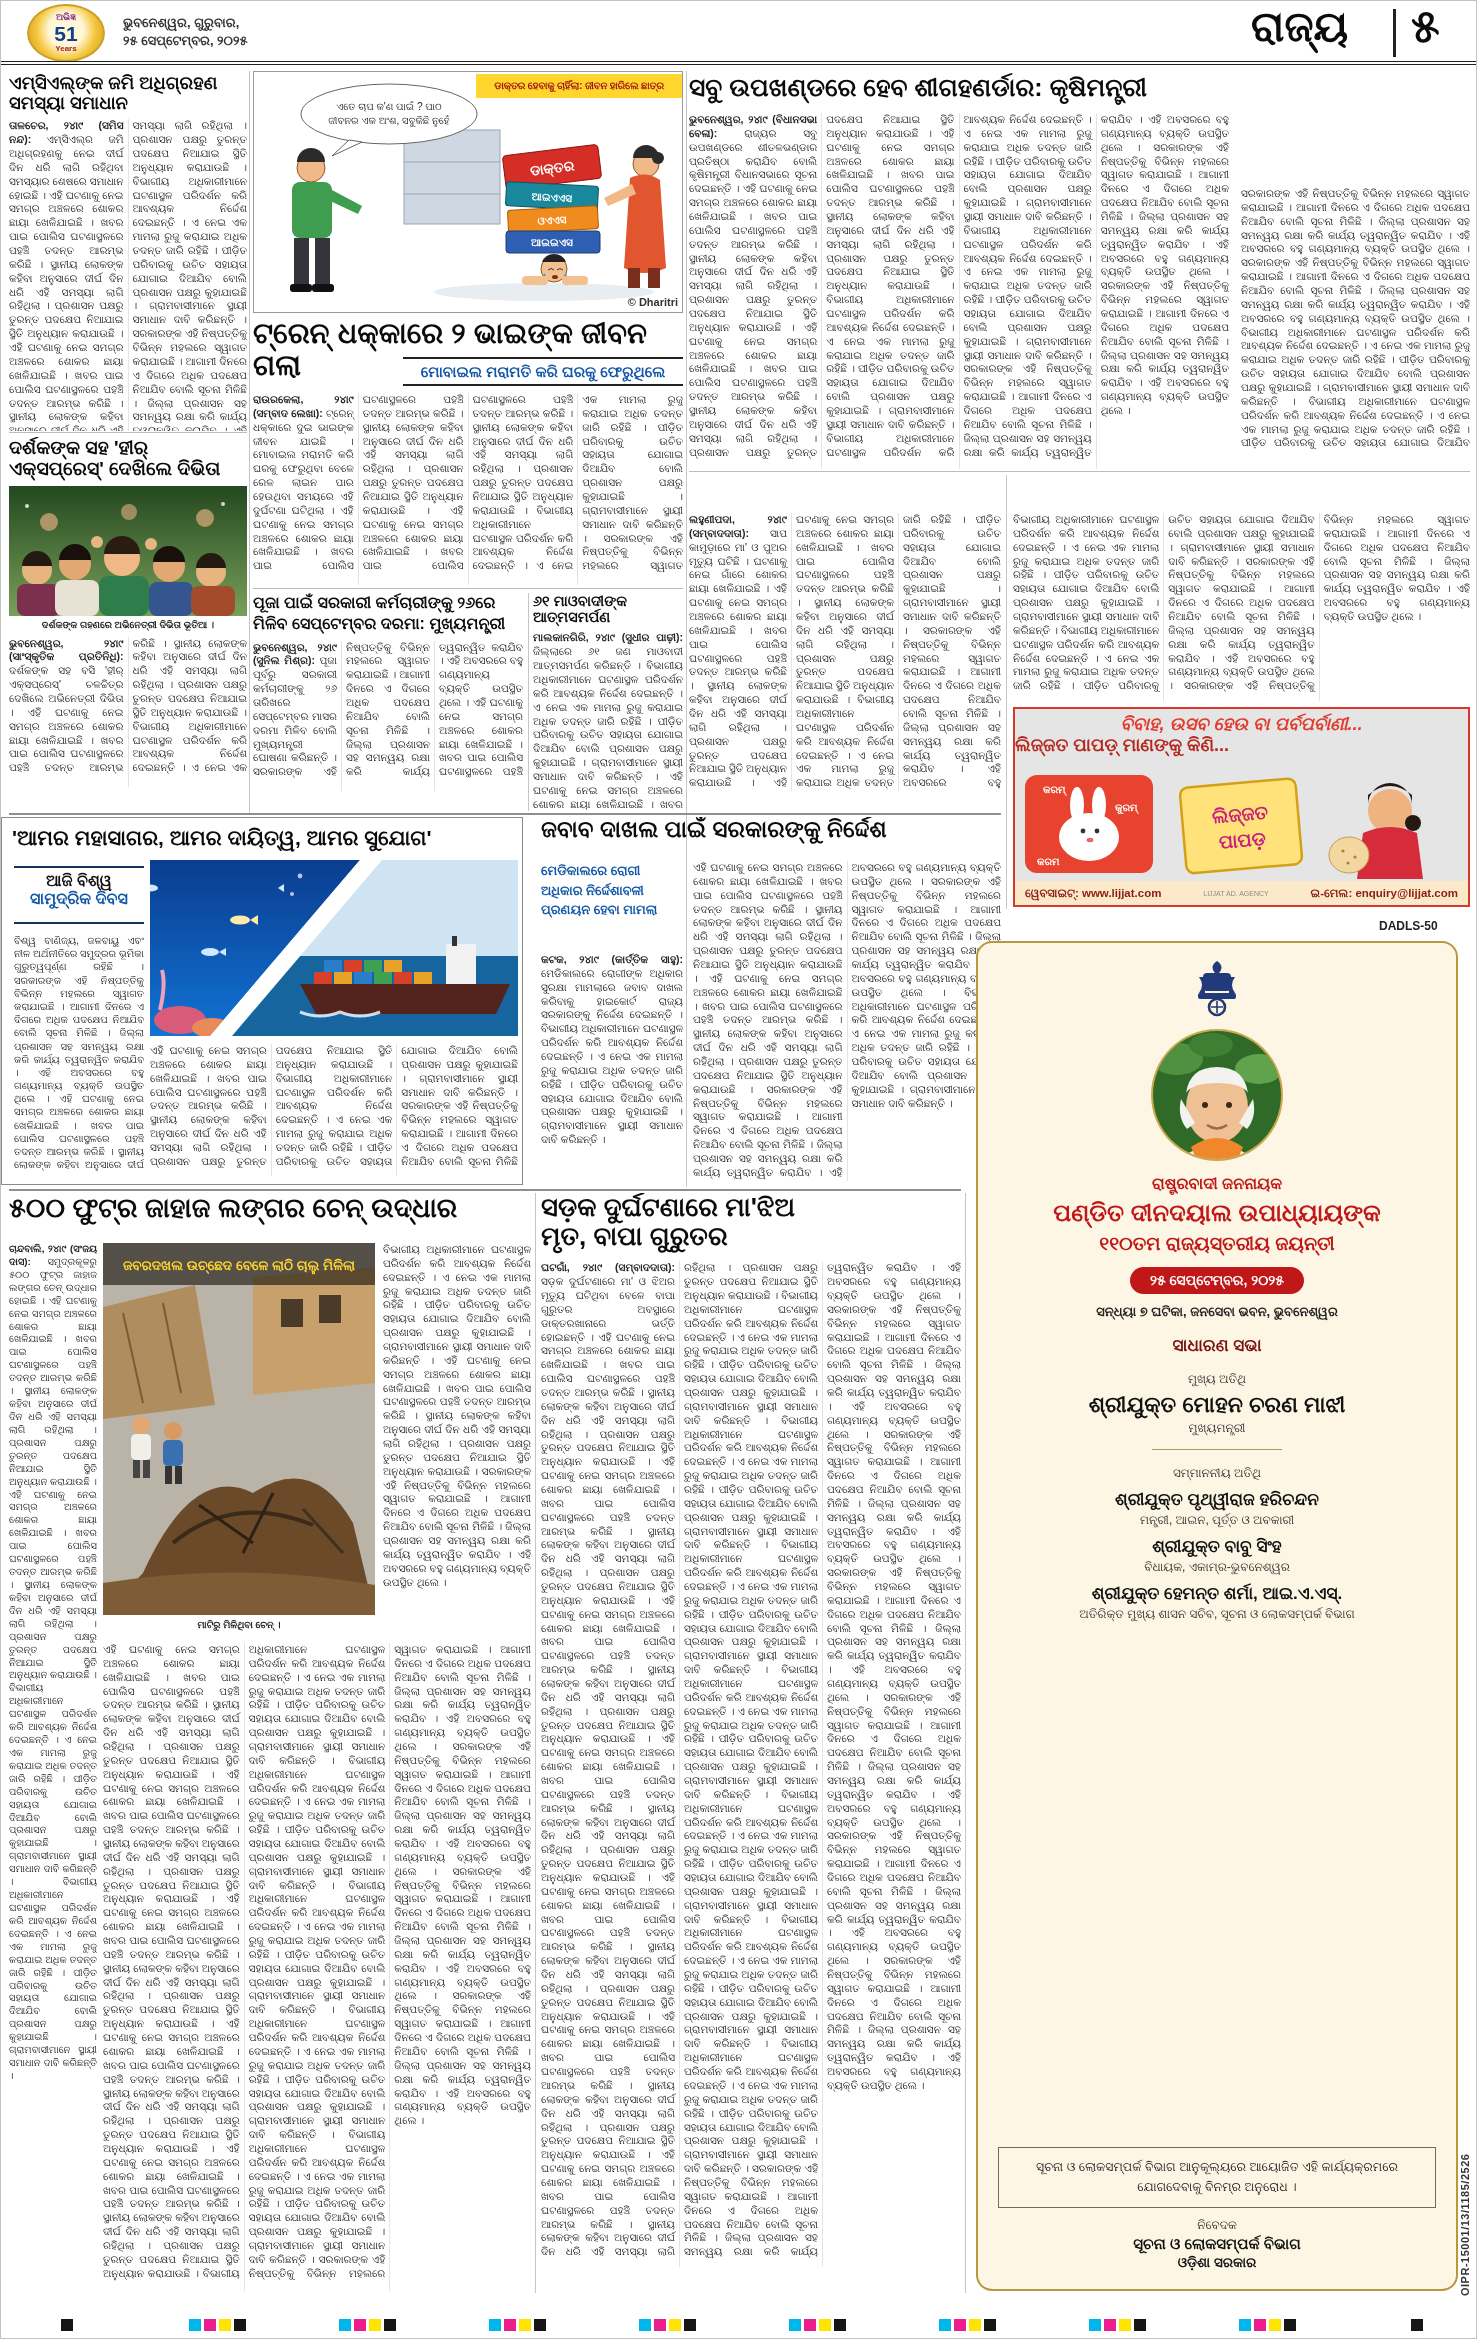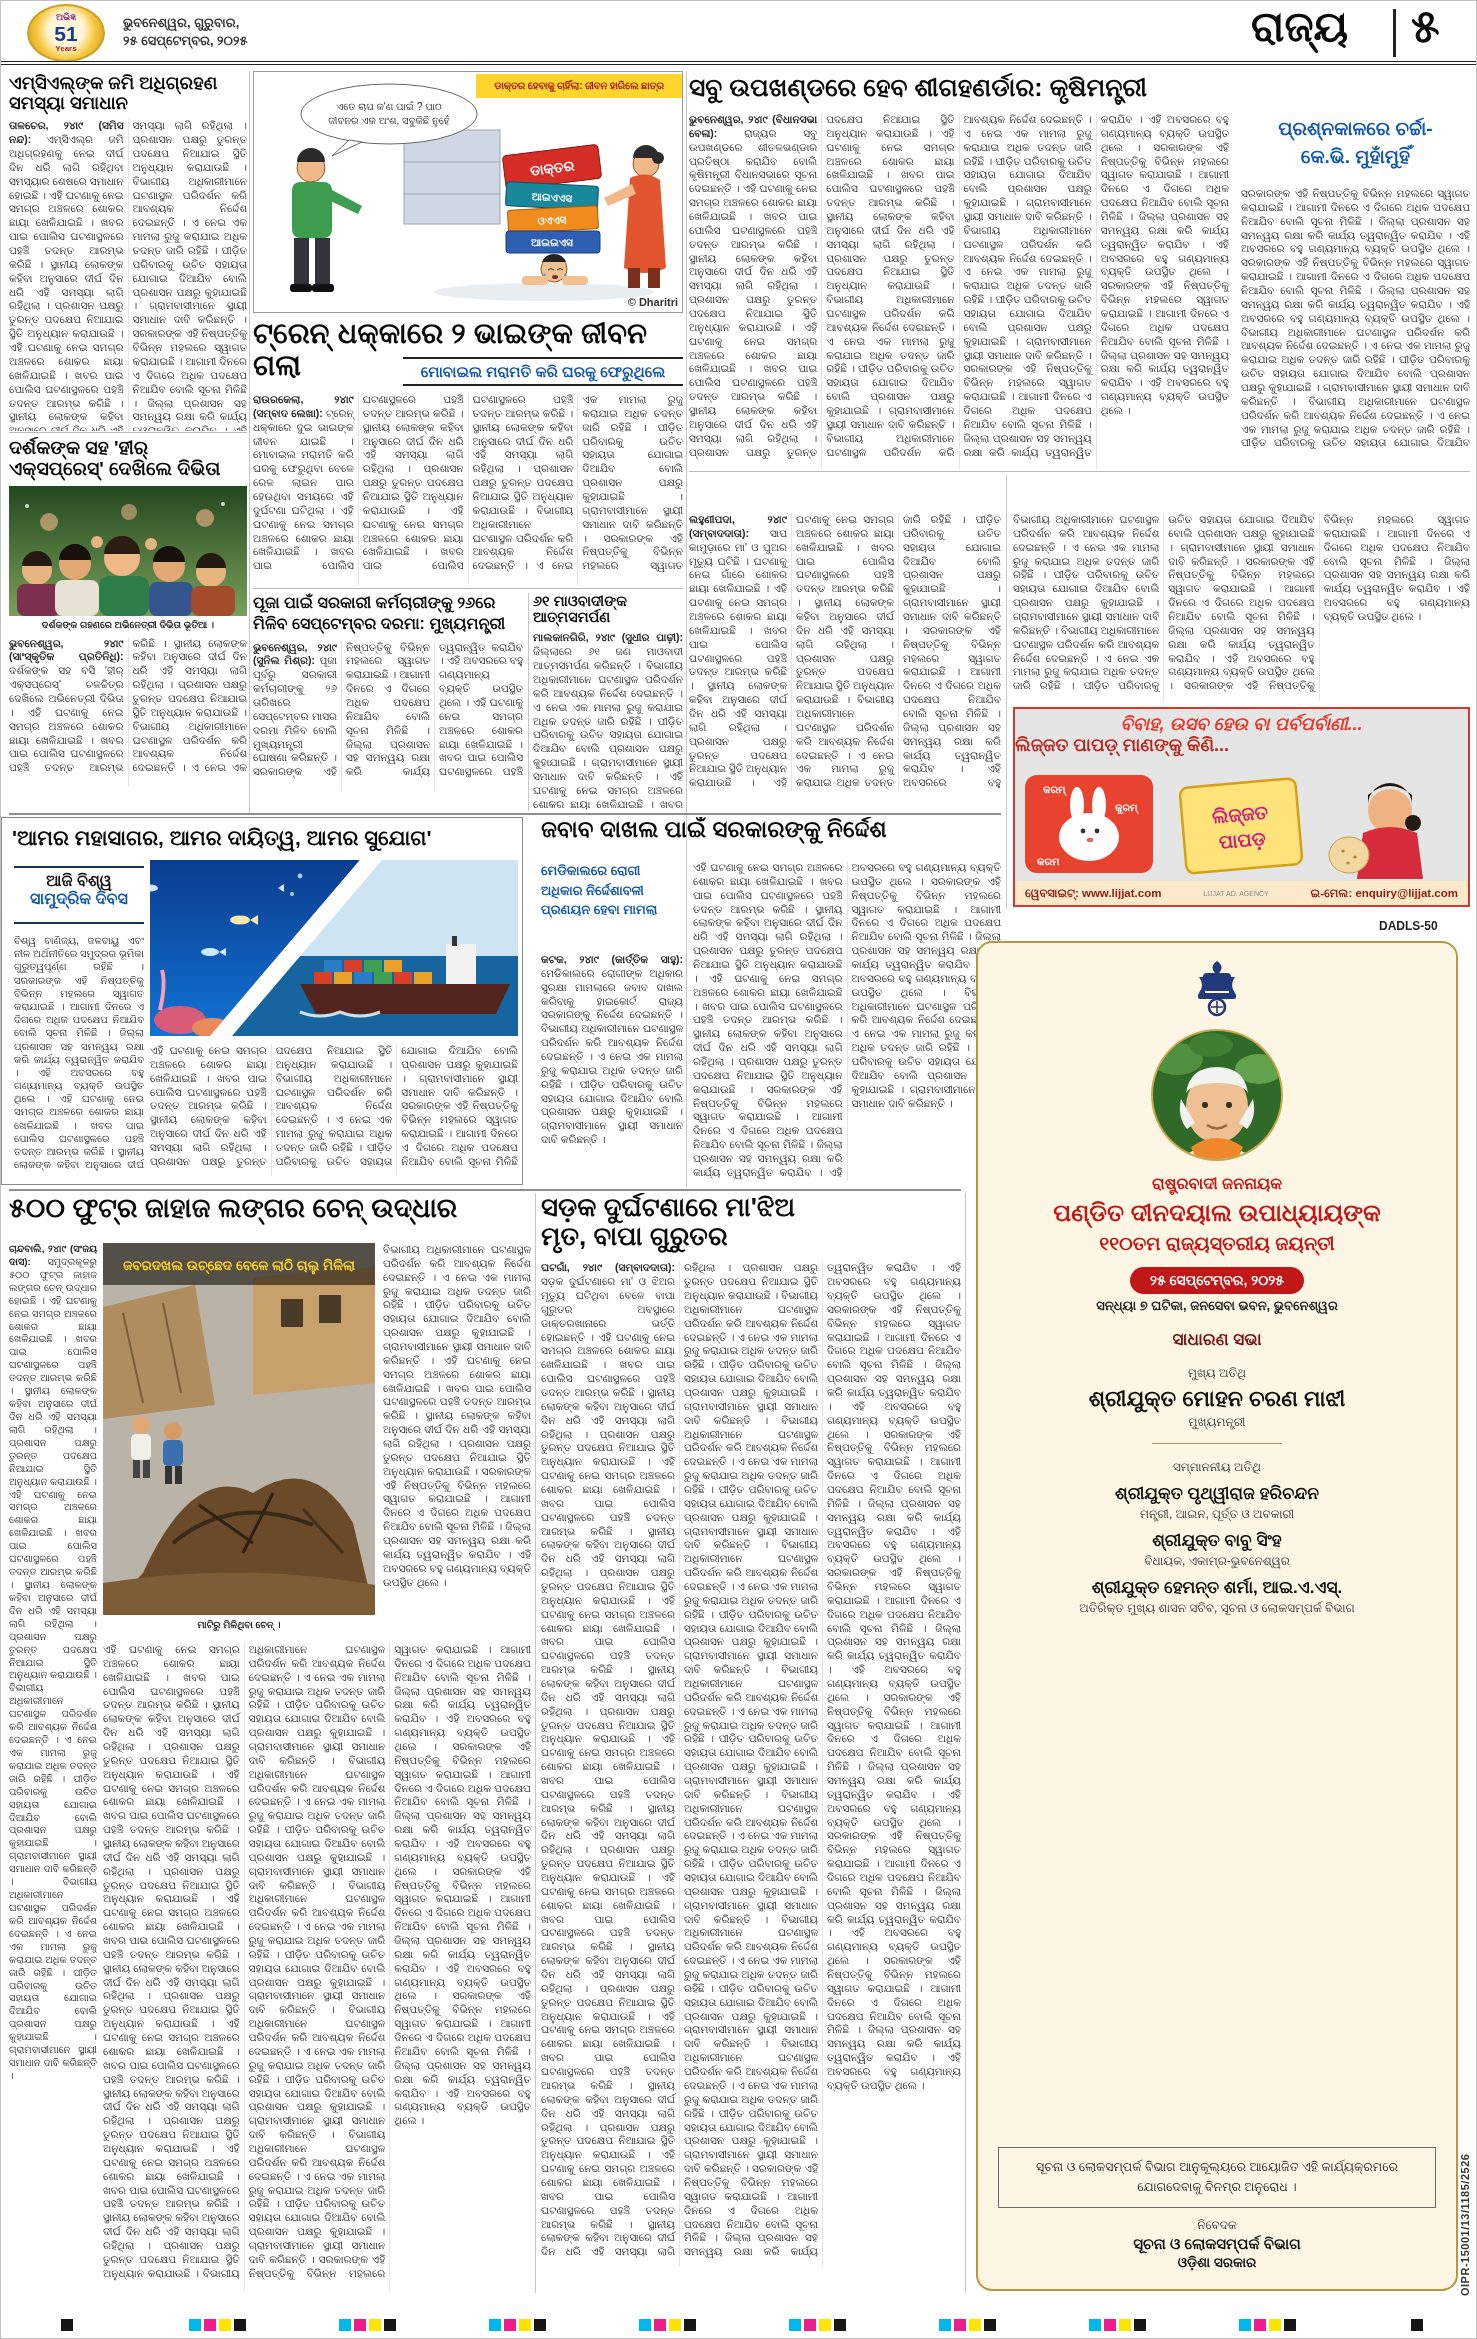--- a/index.html
+++ b/index.html
@@ -40,21 +40,21 @@
 .lij-l2{color:#b5271d;font-weight:bold;font-size:18px;text-align:left}
 .lij-bar{position:absolute;left:0;bottom:0;width:100%;height:24px;background:#fbe9c9;display:flex;justify-content:space-between;align-items:center;padding:0 10px;font-size:11.5px;font-weight:bold;color:#8c1d12}
 .lij-agency{font-size:7px;color:#8a8a8a;font-weight:normal}
 
 .gov{left:975px;top:940px;width:482px;height:1350px;background:#fdf6e4;border:2px solid #b9973f;border-radius:16px;
   display:flex;flex-direction:column;align-items:center;text-align:center;padding:14px 20px;overflow:hidden}
 .gov .red1{color:#c01818;font-size:16px;font-weight:bold;margin-top:14px}
 .gov .red2{color:#c01818;font-size:24px;font-weight:bold;margin-top:6px}
 .gov .red3{color:#c01818;font-size:19px;font-weight:bold;margin-top:6px}
 .gov .pill{background:#c01818;color:#fff;font-size:14px;font-weight:bold;padding:5px 20px;border-radius:15px;margin-top:12px}
-.gov .venue{font-size:13px;font-weight:bold;color:#222;margin-top:4px}
+.gov .venue{font-size:13px;font-weight:bold;color:#222;margin-top:10px}
 .gov .meet{color:#7a1212;font-size:17px;font-weight:bold;margin-top:16px}
 .gov .lbl{font-size:12px;color:#333;margin-top:16px}
 .gov .name-xl{font-size:22px;font-weight:bold;color:#111;margin-top:6px}
 .gov .name-l{font-size:17px;font-weight:bold;color:#111;margin-top:10px}
 .gov .ttl{font-size:12px;color:#333;margin-top:3px}
 .gov .sep{width:130px;height:1px;background:#a89768;margin-top:14px}
 .gov .note{margin-top:auto;border:1.5px solid #6b6b6b;padding:10px 12px;font-size:12.5px;line-height:1.55;color:#222;width:100%}
 .gov .from-lbl{font-size:12px;margin-top:10px;color:#333}
 .gov .from1{font-size:15px;font-weight:bold;margin-top:3px}
 .gov .from2{font-size:13.5px;font-weight:bold;margin-top:2px;margin-bottom:4px}
@@ -176,24 +176,20 @@
   <section class="blk" style="left:252px;top:316px;width:430px;height:268px">
     <h1 class="hl" style="font-size:29px">ଟ୍ରେନ୍ ଧକ୍କାରେ ୨ ଭାଇଙ୍କ ଜୀବନ ଗଲା</h1>
     <div class="sub-box blk" style="left:150px;top:40px;width:280px;height:29px">ମୋବାଇଲ ମରାମତି କରି ଘରକୁ ଫେରୁଥିଲେ</div>
     <div class="bt c4 blk" style="left:0;top:76px;width:430px;height:192px">
       <b>ରାଉରକେଲା, ୨୪ା୯ (ସମ୍ବାଦ ଲେଖା): </b><span>ଟ୍ରେନ୍ ଧକ୍କାରେ ଦୁଇ ଭାଇଙ୍କ ଜୀବନ ଯାଇଛି । ମୋବାଇଲ ମରାମତି କରି ଘରକୁ ଫେରୁଥିବା ବେଳେ ରେଳ ଲାଇନ ପାର ହେଉଥିବା ସମୟରେ ଏହି ଦୁର୍ଘଟଣା ଘଟିଥିଲା । </span><span>ଏହି ଘଟଣାକୁ ନେଇ ସମଗ୍ର ଅଞ୍ଚଳରେ ଶୋକର ଛାୟା ଖେଳିଯାଇଛି । ଖବର ପାଇ ପୋଲିସ ଘଟଣାସ୍ଥଳରେ ପହଞ୍ଚି ତଦନ୍ତ ଆରମ୍ଭ କରିଛି । ସ୍ଥାନୀୟ ଲୋକଙ୍କ କହିବା ଅନୁସାରେ ଦୀର୍ଘ ଦିନ ଧରି ଏହି ସମସ୍ୟା ଲାଗି ରହିଥିଲା । ପ୍ରଶାସନ ପକ୍ଷରୁ ତୁରନ୍ତ ପଦକ୍ଷେପ ନିଆଯାଇ ସ୍ଥିତି ଅନୁଧ୍ୟାନ କରାଯାଉଛି । ଏହି ଘଟଣାକୁ ନେଇ ସମଗ୍ର ଅଞ୍ଚଳରେ ଶୋକର ଛାୟା ଖେଳିଯାଇଛି । ଖବର ପାଇ ପୋଲିସ ଘଟଣାସ୍ଥଳରେ ପହଞ୍ଚି ତଦନ୍ତ ଆରମ୍ଭ କରିଛି । ସ୍ଥାନୀୟ ଲୋକଙ୍କ କହିବା ଅନୁସାରେ ଦୀର୍ଘ ଦିନ ଧରି ଏହି ସମସ୍ୟା ଲାଗି ରହିଥିଲା । ପ୍ରଶାସନ ପକ୍ଷରୁ ତୁରନ୍ତ ପଦକ୍ଷେପ ନିଆଯାଇ ସ୍ଥିତି ଅନୁଧ୍ୟାନ କରାଯାଉଛି । </span><span>ବିଭାଗୀୟ ଅଧିକାରୀମାନେ ଘଟଣାସ୍ଥଳ ପରିଦର୍ଶନ କରି ଆବଶ୍ୟକ ନିର୍ଦ୍ଦେଶ ଦେଇଛନ୍ତି । ଏ ନେଇ ଏକ ମାମଲା ରୁଜୁ କରାଯାଇ ଅଧିକ ତଦନ୍ତ ଜାରି ରହିଛି । ପୀଡ଼ିତ ପରିବାରକୁ ଉଚିତ ସହାୟତା ଯୋଗାଇ ଦିଆଯିବ ବୋଲି ପ୍ରଶାସନ ପକ୍ଷରୁ କୁହାଯାଇଛି । ଗ୍ରାମବାସୀମାନେ ସ୍ଥାୟୀ ସମାଧାନ ଦାବି କରିଛନ୍ତି । </span><span>ସରକାରଙ୍କ ଏହି ନିଷ୍ପତ୍ତିକୁ ବିଭିନ୍ନ ମହଲରେ ସ୍ୱାଗତ କରାଯାଇଛି । ଆଗାମୀ ଦିନରେ ଏ ଦିଗରେ ଅଧିକ ପଦକ୍ଷେପ ନିଆଯିବ ବୋଲି ସୂଚନା ମିଳିଛି । ଜିଲ୍ଲା ପ୍ରଶାସନ ସହ ସମନ୍ୱୟ ରକ୍ଷା କରି କାର୍ଯ୍ୟ ତ୍ୱରାନ୍ୱିତ କରାଯିବ । ଏହି ଅବସରରେ ବହୁ ଗଣ୍ୟମାନ୍ୟ ବ୍ୟକ୍ତି ଉପସ୍ଥିତ ଥିଲେ । </span>
     </div>
   </section>
 
   <section class="blk" style="left:688px;top:72px;width:781px;height:396px">
     <h1 class="hl" style="font-size:25px">ସବୁ ଉପଖଣ୍ଡରେ ହେବ ଶୀଗହଣର୍ଡାର: କୃଷିମନ୍ତ୍ରୀ</h1>
-    <div class="blk blue" style="left:552px;top:42px;width:229px;height:66px;font-weight:bold;font-size:19px;text-align:center;line-height:1.45">
-      <div>ପ୍ରଶ୍ନକାଳରେ ଚର୍ଚ୍ଚା-</div>
-      <div>କେ.ଭି. ମୁହାଁମୁହିଁ</div>
-    </div>
     <div class="bt c4 blk" style="left:0;top:40px;width:540px;height:356px">
       <b>ଭୁବନେଶ୍ୱର, ୨୪ା୯ (ବିଧାନସଭା ବେଳା): </b><span>ରାଜ୍ୟର ସବୁ ଉପଖଣ୍ଡରେ ଶୀତଳଭଣ୍ଡାର ପ୍ରତିଷ୍ଠା କରାଯିବ ବୋଲି କୃଷିମନ୍ତ୍ରୀ ବିଧାନସଭାରେ ସୂଚନା ଦେଇଛନ୍ତି । </span><span>ଏହି ଘଟଣାକୁ ନେଇ ସମଗ୍ର ଅଞ୍ଚଳରେ ଶୋକର ଛାୟା ଖେଳିଯାଇଛି । ଖବର ପାଇ ପୋଲିସ ଘଟଣାସ୍ଥଳରେ ପହଞ୍ଚି ତଦନ୍ତ ଆରମ୍ଭ କରିଛି । ସ୍ଥାନୀୟ ଲୋକଙ୍କ କହିବା ଅନୁସାରେ ଦୀର୍ଘ ଦିନ ଧରି ଏହି ସମସ୍ୟା ଲାଗି ରହିଥିଲା । ପ୍ରଶାସନ ପକ୍ଷରୁ ତୁରନ୍ତ ପଦକ୍ଷେପ ନିଆଯାଇ ସ୍ଥିତି ଅନୁଧ୍ୟାନ କରାଯାଉଛି । ଏହି ଘଟଣାକୁ ନେଇ ସମଗ୍ର ଅଞ୍ଚଳରେ ଶୋକର ଛାୟା ଖେଳିଯାଇଛି । ଖବର ପାଇ ପୋଲିସ ଘଟଣାସ୍ଥଳରେ ପହଞ୍ଚି ତଦନ୍ତ ଆରମ୍ଭ କରିଛି । ସ୍ଥାନୀୟ ଲୋକଙ୍କ କହିବା ଅନୁସାରେ ଦୀର୍ଘ ଦିନ ଧରି ଏହି ସମସ୍ୟା ଲାଗି ରହିଥିଲା । ପ୍ରଶାସନ ପକ୍ଷରୁ ତୁରନ୍ତ ପଦକ୍ଷେପ ନିଆଯାଇ ସ୍ଥିତି ଅନୁଧ୍ୟାନ କରାଯାଉଛି । ଏହି ଘଟଣାକୁ ନେଇ ସମଗ୍ର ଅଞ୍ଚଳରେ ଶୋକର ଛାୟା ଖେଳିଯାଇଛି । ଖବର ପାଇ ପୋଲିସ ଘଟଣାସ୍ଥଳରେ ପହଞ୍ଚି ତଦନ୍ତ ଆରମ୍ଭ କରିଛି । ସ୍ଥାନୀୟ ଲୋକଙ୍କ କହିବା ଅନୁସାରେ ଦୀର୍ଘ ଦିନ ଧରି ଏହି ସମସ୍ୟା ଲାଗି ରହିଥିଲା । ପ୍ରଶାସନ ପକ୍ଷରୁ ତୁରନ୍ତ ପଦକ୍ଷେପ ନିଆଯାଇ ସ୍ଥିତି ଅନୁଧ୍ୟାନ କରାଯାଉଛି । </span><span>ବିଭାଗୀୟ ଅଧିକାରୀମାନେ ଘଟଣାସ୍ଥଳ ପରିଦର୍ଶନ କରି ଆବଶ୍ୟକ ନିର୍ଦ୍ଦେଶ ଦେଇଛନ୍ତି । ଏ ନେଇ ଏକ ମାମଲା ରୁଜୁ କରାଯାଇ ଅଧିକ ତଦନ୍ତ ଜାରି ରହିଛି । ପୀଡ଼ିତ ପରିବାରକୁ ଉଚିତ ସହାୟତା ଯୋଗାଇ ଦିଆଯିବ ବୋଲି ପ୍ରଶାସନ ପକ୍ଷରୁ କୁହାଯାଇଛି । ଗ୍ରାମବାସୀମାନେ ସ୍ଥାୟୀ ସମାଧାନ ଦାବି କରିଛନ୍ତି । ବିଭାଗୀୟ ଅଧିକାରୀମାନେ ଘଟଣାସ୍ଥଳ ପରିଦର୍ଶନ କରି ଆବଶ୍ୟକ ନିର୍ଦ୍ଦେଶ ଦେଇଛନ୍ତି । ଏ ନେଇ ଏକ ମାମଲା ରୁଜୁ କରାଯାଇ ଅଧିକ ତଦନ୍ତ ଜାରି ରହିଛି । ପୀଡ଼ିତ ପରିବାରକୁ ଉଚିତ ସହାୟତା ଯୋଗାଇ ଦିଆଯିବ ବୋଲି ପ୍ରଶାସନ ପକ୍ଷରୁ କୁହାଯାଇଛି । ଗ୍ରାମବାସୀମାନେ ସ୍ଥାୟୀ ସମାଧାନ ଦାବି କରିଛନ୍ତି । ବିଭାଗୀୟ ଅଧିକାରୀମାନେ ଘଟଣାସ୍ଥଳ ପରିଦର୍ଶନ କରି ଆବଶ୍ୟକ ନିର୍ଦ୍ଦେଶ ଦେଇଛନ୍ତି । ଏ ନେଇ ଏକ ମାମଲା ରୁଜୁ କରାଯାଇ ଅଧିକ ତଦନ୍ତ ଜାରି ରହିଛି । ପୀଡ଼ିତ ପରିବାରକୁ ଉଚିତ ସହାୟତା ଯୋଗାଇ ଦିଆଯିବ ବୋଲି ପ୍ରଶାସନ ପକ୍ଷରୁ କୁହାଯାଇଛି । ଗ୍ରାମବାସୀମାନେ ସ୍ଥାୟୀ ସମାଧାନ ଦାବି କରିଛନ୍ତି । </span><span>ସରକାରଙ୍କ ଏହି ନିଷ୍ପତ୍ତିକୁ ବିଭିନ୍ନ ମହଲରେ ସ୍ୱାଗତ କରାଯାଇଛି । ଆଗାମୀ ଦିନରେ ଏ ଦିଗରେ ଅଧିକ ପଦକ୍ଷେପ ନିଆଯିବ ବୋଲି ସୂଚନା ମିଳିଛି । ଜିଲ୍ଲା ପ୍ରଶାସନ ସହ ସମନ୍ୱୟ ରକ୍ଷା କରି କାର୍ଯ୍ୟ ତ୍ୱରାନ୍ୱିତ କରାଯିବ । ଏହି ଅବସରରେ ବହୁ ଗଣ୍ୟମାନ୍ୟ ବ୍ୟକ୍ତି ଉପସ୍ଥିତ ଥିଲେ । ସରକାରଙ୍କ ଏହି ନିଷ୍ପତ୍ତିକୁ ବିଭିନ୍ନ ମହଲରେ ସ୍ୱାଗତ କରାଯାଇଛି । ଆଗାମୀ ଦିନରେ ଏ ଦିଗରେ ଅଧିକ ପଦକ୍ଷେପ ନିଆଯିବ ବୋଲି ସୂଚନା ମିଳିଛି । ଜିଲ୍ଲା ପ୍ରଶାସନ ସହ ସମନ୍ୱୟ ରକ୍ଷା କରି କାର୍ଯ୍ୟ ତ୍ୱରାନ୍ୱିତ କରାଯିବ । ଏହି ଅବସରରେ ବହୁ ଗଣ୍ୟମାନ୍ୟ ବ୍ୟକ୍ତି ଉପସ୍ଥିତ ଥିଲେ । ସରକାରଙ୍କ ଏହି ନିଷ୍ପତ୍ତିକୁ ବିଭିନ୍ନ ମହଲରେ ସ୍ୱାଗତ କରାଯାଇଛି । ଆଗାମୀ ଦିନରେ ଏ ଦିଗରେ ଅଧିକ ପଦକ୍ଷେପ ନିଆଯିବ ବୋଲି ସୂଚନା ମିଳିଛି । ଜିଲ୍ଲା ପ୍ରଶାସନ ସହ ସମନ୍ୱୟ ରକ୍ଷା କରି କାର୍ଯ୍ୟ ତ୍ୱରାନ୍ୱିତ କରାଯିବ । ଏହି ଅବସରରେ ବହୁ ଗଣ୍ୟମାନ୍ୟ ବ୍ୟକ୍ତି ଉପସ୍ଥିତ ଥିଲେ । </span>
     </div>
     <div class="bt c1 blk" style="left:552px;top:114px;width:229px;height:282px">
       <span>ସରକାରଙ୍କ ଏହି ନିଷ୍ପତ୍ତିକୁ ବିଭିନ୍ନ ମହଲରେ ସ୍ୱାଗତ କରାଯାଇଛି । ଆଗାମୀ ଦିନରେ ଏ ଦିଗରେ ଅଧିକ ପଦକ୍ଷେପ ନିଆଯିବ ବୋଲି ସୂଚନା ମିଳିଛି । ଜିଲ୍ଲା ପ୍ରଶାସନ ସହ ସମନ୍ୱୟ ରକ୍ଷା କରି କାର୍ଯ୍ୟ ତ୍ୱରାନ୍ୱିତ କରାଯିବ । ଏହି ଅବସରରେ ବହୁ ଗଣ୍ୟମାନ୍ୟ ବ୍ୟକ୍ତି ଉପସ୍ଥିତ ଥିଲେ । ସରକାରଙ୍କ ଏହି ନିଷ୍ପତ୍ତିକୁ ବିଭିନ୍ନ ମହଲରେ ସ୍ୱାଗତ କରାଯାଇଛି । ଆଗାମୀ ଦିନରେ ଏ ଦିଗରେ ଅଧିକ ପଦକ୍ଷେପ ନିଆଯିବ ବୋଲି ସୂଚନା ମିଳିଛି । ଜିଲ୍ଲା ପ୍ରଶାସନ ସହ ସମନ୍ୱୟ ରକ୍ଷା କରି କାର୍ଯ୍ୟ ତ୍ୱରାନ୍ୱିତ କରାଯିବ । ଏହି ଅବସରରେ ବହୁ ଗଣ୍ୟମାନ୍ୟ ବ୍ୟକ୍ତି ଉପସ୍ଥିତ ଥିଲେ । </span><span>ବିଭାଗୀୟ ଅଧିକାରୀମାନେ ଘଟଣାସ୍ଥଳ ପରିଦର୍ଶନ କରି ଆବଶ୍ୟକ ନିର୍ଦ୍ଦେଶ ଦେଇଛନ୍ତି । ଏ ନେଇ ଏକ ମାମଲା ରୁଜୁ କରାଯାଇ ଅଧିକ ତଦନ୍ତ ଜାରି ରହିଛି । ପୀଡ଼ିତ ପରିବାରକୁ ଉଚିତ ସହାୟତା ଯୋଗାଇ ଦିଆଯିବ ବୋଲି ପ୍ରଶାସନ ପକ୍ଷରୁ କୁହାଯାଇଛି । ଗ୍ରାମବାସୀମାନେ ସ୍ଥାୟୀ ସମାଧାନ ଦାବି କରିଛନ୍ତି । ବିଭାଗୀୟ ଅଧିକାରୀମାନେ ଘଟଣାସ୍ଥଳ ପରିଦର୍ଶନ କରି ଆବଶ୍ୟକ ନିର୍ଦ୍ଦେଶ ଦେଇଛନ୍ତି । ଏ ନେଇ ଏକ ମାମଲା ରୁଜୁ କରାଯାଇ ଅଧିକ ତଦନ୍ତ ଜାରି ରହିଛି । ପୀଡ଼ିତ ପରିବାରକୁ ଉଚିତ ସହାୟତା ଯୋଗାଇ ଦିଆଯିବ ବୋଲି ପ୍ରଶାସନ ପକ୍ଷରୁ କୁହାଯାଇଛି । ଗ୍ରାମବାସୀମାନେ ସ୍ଥାୟୀ ସମାଧାନ ଦାବି କରିଛନ୍ତି । </span>
     </div>
   </section>
 
   <section class="blk" style="left:688px;top:474px;width:781px;height:318px">
     <div class="bt c3 blk" style="left:0;top:38px;width:312px;height:278px">

